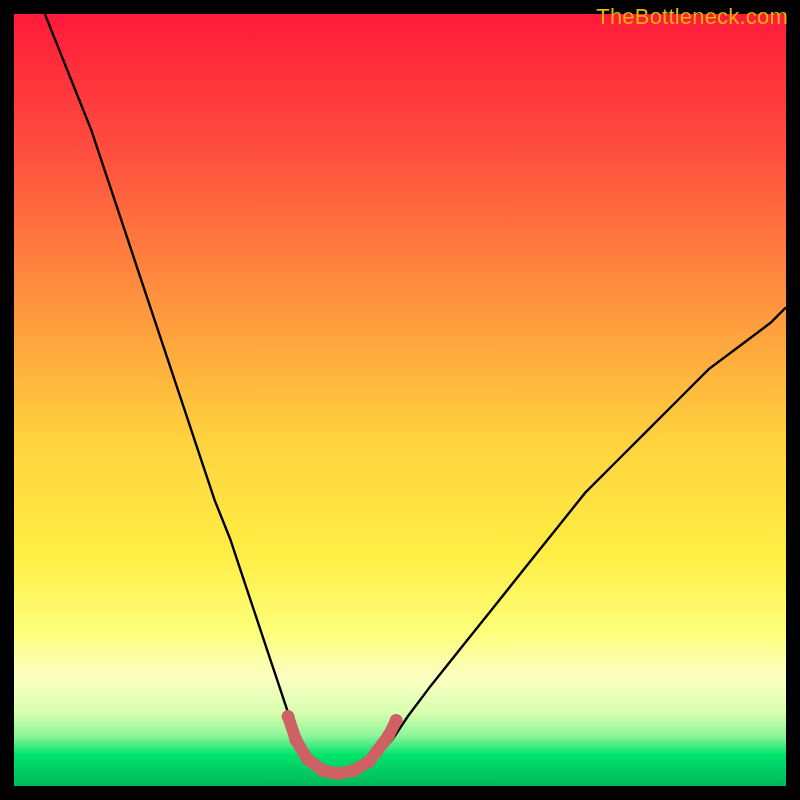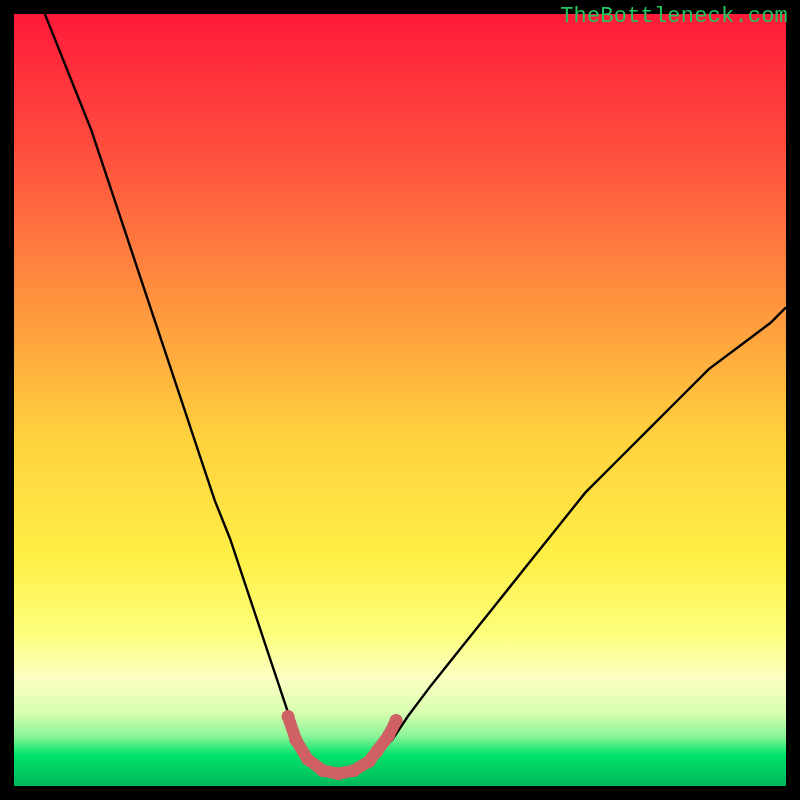--- a/index.html
+++ b/index.html
@@ -22,26 +22,25 @@
     left: 14px;
     top: 14px;
     width: 772px;
     height: 772px;
     overflow: hidden;
   }
   .watermark {
     position: absolute;
     top: 4px;
     right: 12px;
-    color: #22c55e;
+    color: #eab308;
     font-size: 22px;
     font-weight: 400;
     letter-spacing: 0.2px;
     z-index: 10;
-    font-family: Liberation Mono, monospace;
   }
   svg { display: block; }
 </style>
 </head>
 <body>
 
 <div class="stage">
 
   <div class="plot">
     <svg id="svg-plot" width="772" height="772" viewBox="0 0 772 772">

